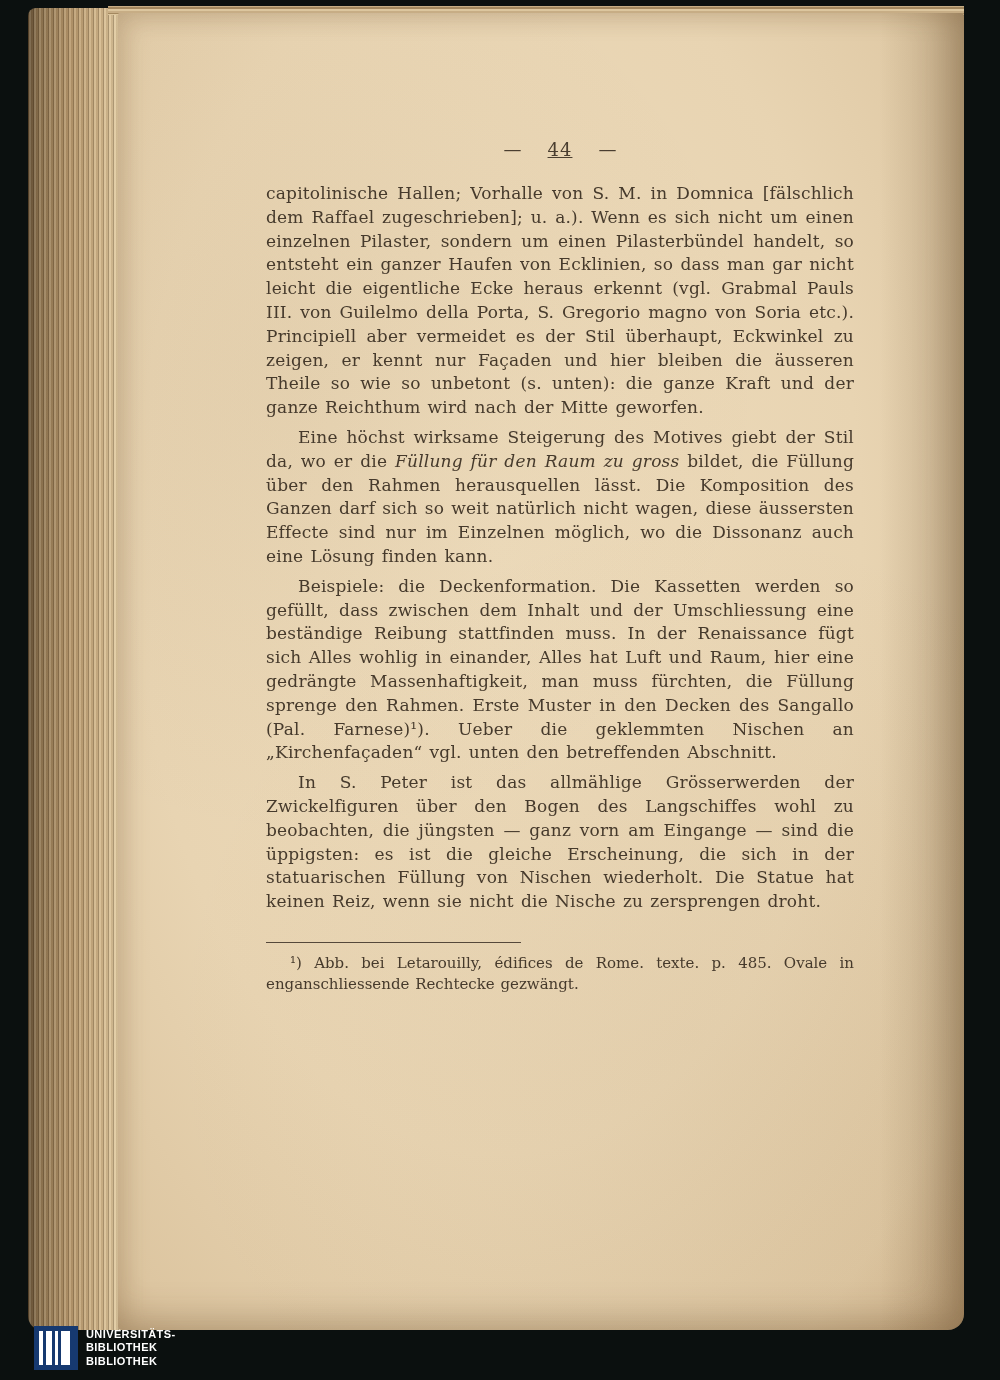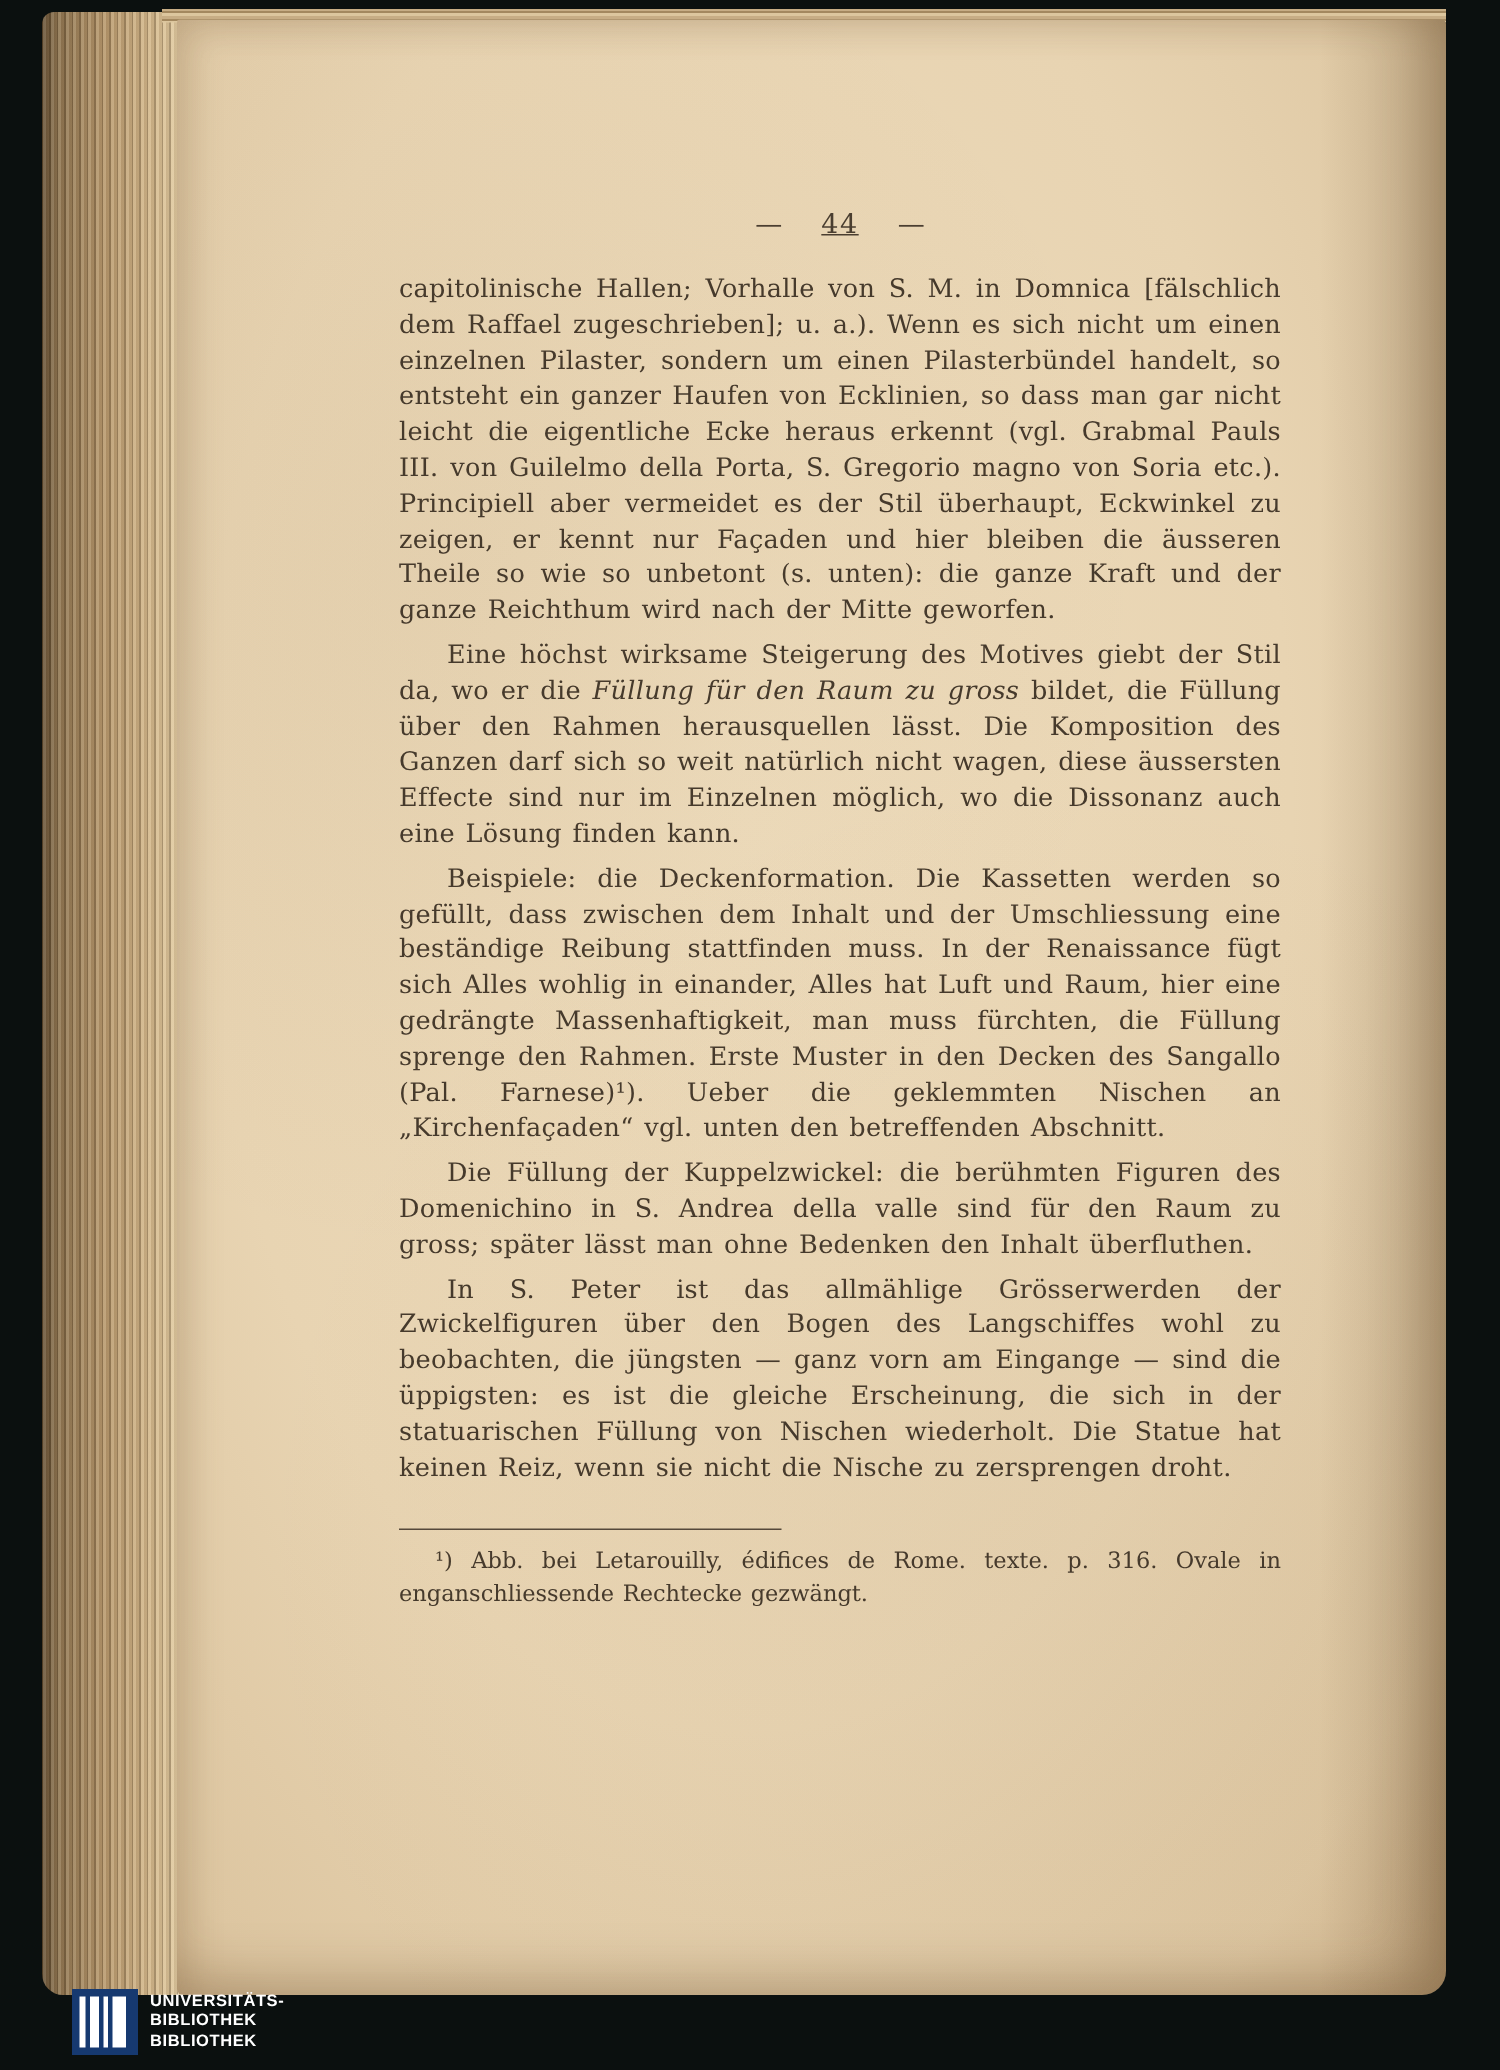--- a/index.html
+++ b/index.html
@@ -76,21 +76,21 @@
   }
   .footnote-text{
     margin:10px 0 0 0;
     font-size:15px;line-height:21.5px;
     text-align:justify;text-indent:24px;
     word-spacing:1px;
   }
 
   
   .logo{
-    position:absolute;left:48px;top:1326px;
+    position:absolute;left:34px;top:1326px;
     display:flex;align-items:center;gap:8px;
   }
   .logo-icon{
     width:44px;height:44px;
     background:#163970;
     display:flex;align-items:stretch;gap:3px;
     padding:5px 8px 5px 5px;box-sizing:border-box;
   }
   .logo-icon .bar{background:#ffffff;height:100%;}
   .logo-icon .b1{width:4px;}
@@ -118,27 +118,26 @@
       <div class="header">
         <span>—</span>
         <span class="pagenum">44</span>
         <span>—</span>
       </div>
 
       <div class="text-block">
           <p class="para"><span>capitolinische Hallen; Vorhalle von S. M. in Domnica [fälschlich dem Raffael zugeschrieben]; u. a.). Wenn es sich nicht um einen einzelnen Pilaster, sondern um einen Pilasterbündel handelt, so entsteht ein ganzer Haufen von Ecklinien, so dass man gar nicht leicht die eigentliche Ecke heraus erkennt (vgl. Grabmal Pauls III. von Guilelmo della Porta, S. Gregorio magno von Soria etc.). Principiell aber vermeidet es der Stil überhaupt, Eckwinkel zu zeigen, er kennt nur Façaden und hier bleiben die äusseren Theile so wie so unbetont (s. unten): die ganze Kraft und der ganze Reichthum wird nach der Mitte geworfen.</span></p>
           <p class="para indent"><span>Eine höchst wirksame Steigerung des Motives giebt der Stil da, wo er die </span><span class="it">Füllung für den Raum zu gross</span><span> bildet, die Füllung über den Rahmen herausquellen lässt. Die Komposition des Ganzen darf sich so weit natürlich nicht wagen, diese äussersten Effecte sind nur im Einzelnen möglich, wo die Dissonanz auch eine Lösung finden kann.</span></p>
           <p class="para indent"><span>Beispiele: die Deckenformation. Die Kassetten werden so gefüllt, dass zwischen dem Inhalt und der Umschliessung eine beständige Reibung stattfinden muss. In der Renaissance fügt sich Alles wohlig in einander, Alles hat Luft und Raum, hier eine gedrängte Massenhaftigkeit, man muss fürchten, die Füllung sprenge den Rahmen. Erste Muster in den Decken des Sangallo (Pal. Farnese)¹). Ueber die geklemmten Nischen an „Kirchenfaçaden“ vgl. unten den betreffenden Abschnitt.</span></p>
-          <p class="para indent"><span>Die Füllung der Kuppelzwickel: die berühmten Figuren des Domenichino in S. Andrea della valle sind für den Raum zu gross; später lässt man ohne Bedenken den Inhalt überfluthen.</span></p>
           <p class="para indent"><span>In S. Peter ist das allmählige Grösserwerden der Zwickelfiguren über den Bogen des Langschiffes wohl zu beobachten, die jüngsten — ganz vorn am Eingange — sind die üppigsten: es ist die gleiche Erscheinung, die sich in der statuarischen Füllung von Nischen wiederholt. Die Statue hat keinen Reiz, wenn sie nicht die Nische zu zersprengen droht.</span></p>
         </div>
 
       <div class="footnote">
         <div class="footnote-rule"></div>
-        <p class="footnote-text"><span>¹) Abb. bei Letarouilly, édifices de Rome. texte. p. 316. Ovale in enganschliessende Rechtecke gezwängt.</span></p>
+        <p class="footnote-text"><span>¹) Abb. bei Letarouilly, édifices de Rome. texte. p. 485. Ovale in enganschliessende Rechtecke gezwängt.</span></p>
       </div>
 
     </div>
   </div>
 
   <div class="logo">
     <div class="logo-icon">
       <span class="bar b1"></span>
       <span class="bar b2"></span>
       <span class="bar b3"></span>

